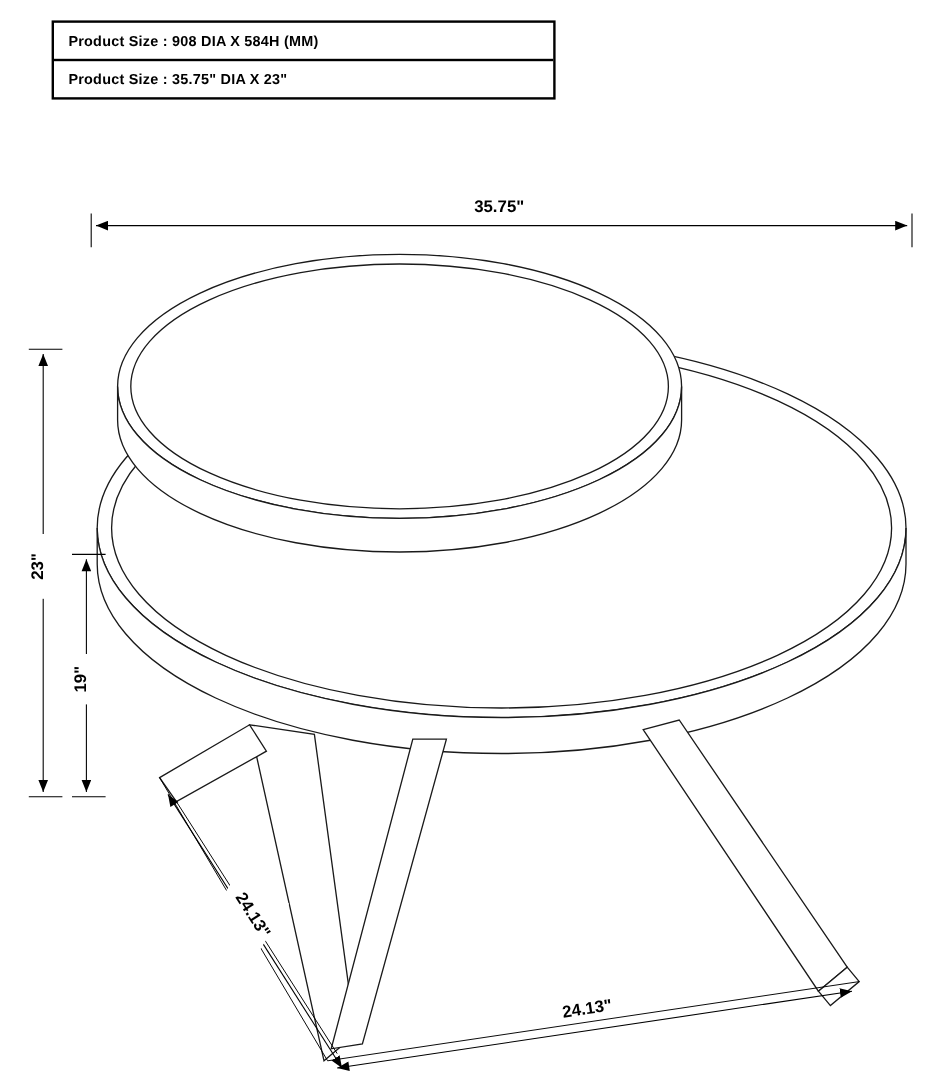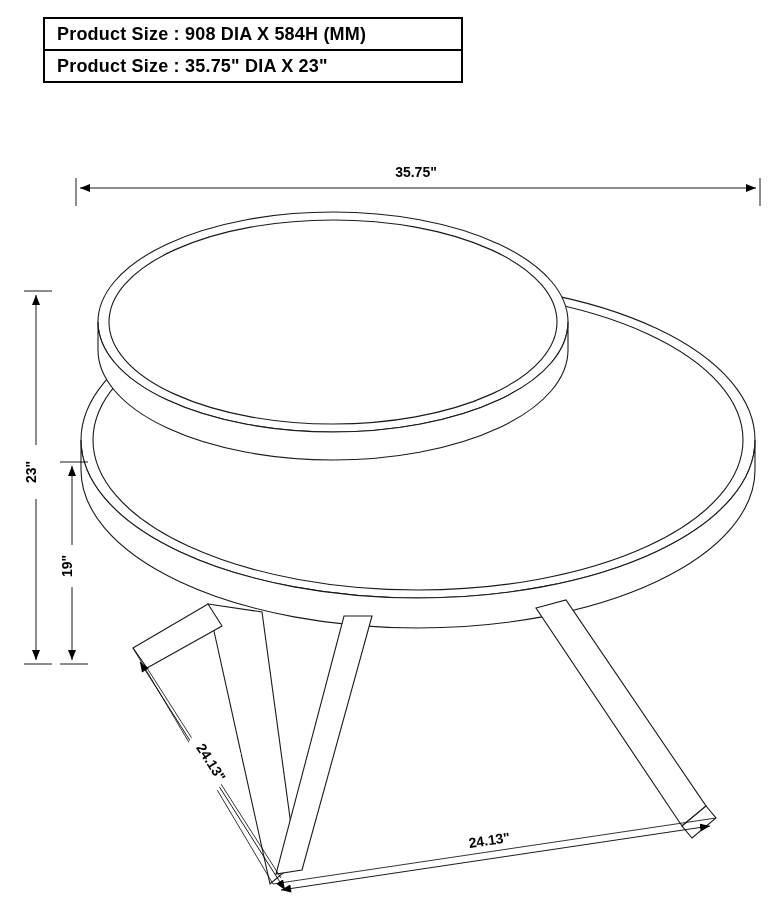--- a/index.html
+++ b/index.html
@@ -29,21 +29,21 @@
     top: 17px;
     width: 420px;
     border: 2px solid #000;
     box-sizing: border-box;
     background: #fff;
   }
   .spec-row {
     height: 30px;
     line-height: 30px;
     padding-left: 12px;
-    font-size: 18px;
+    font-size: 12px;
     font-weight: bold;
     white-space: nowrap;
     letter-spacing: 0.2px;
   }
   .spec-row.first {
     border-bottom: 2px solid #000;
   }
 
   
   #drawing {

